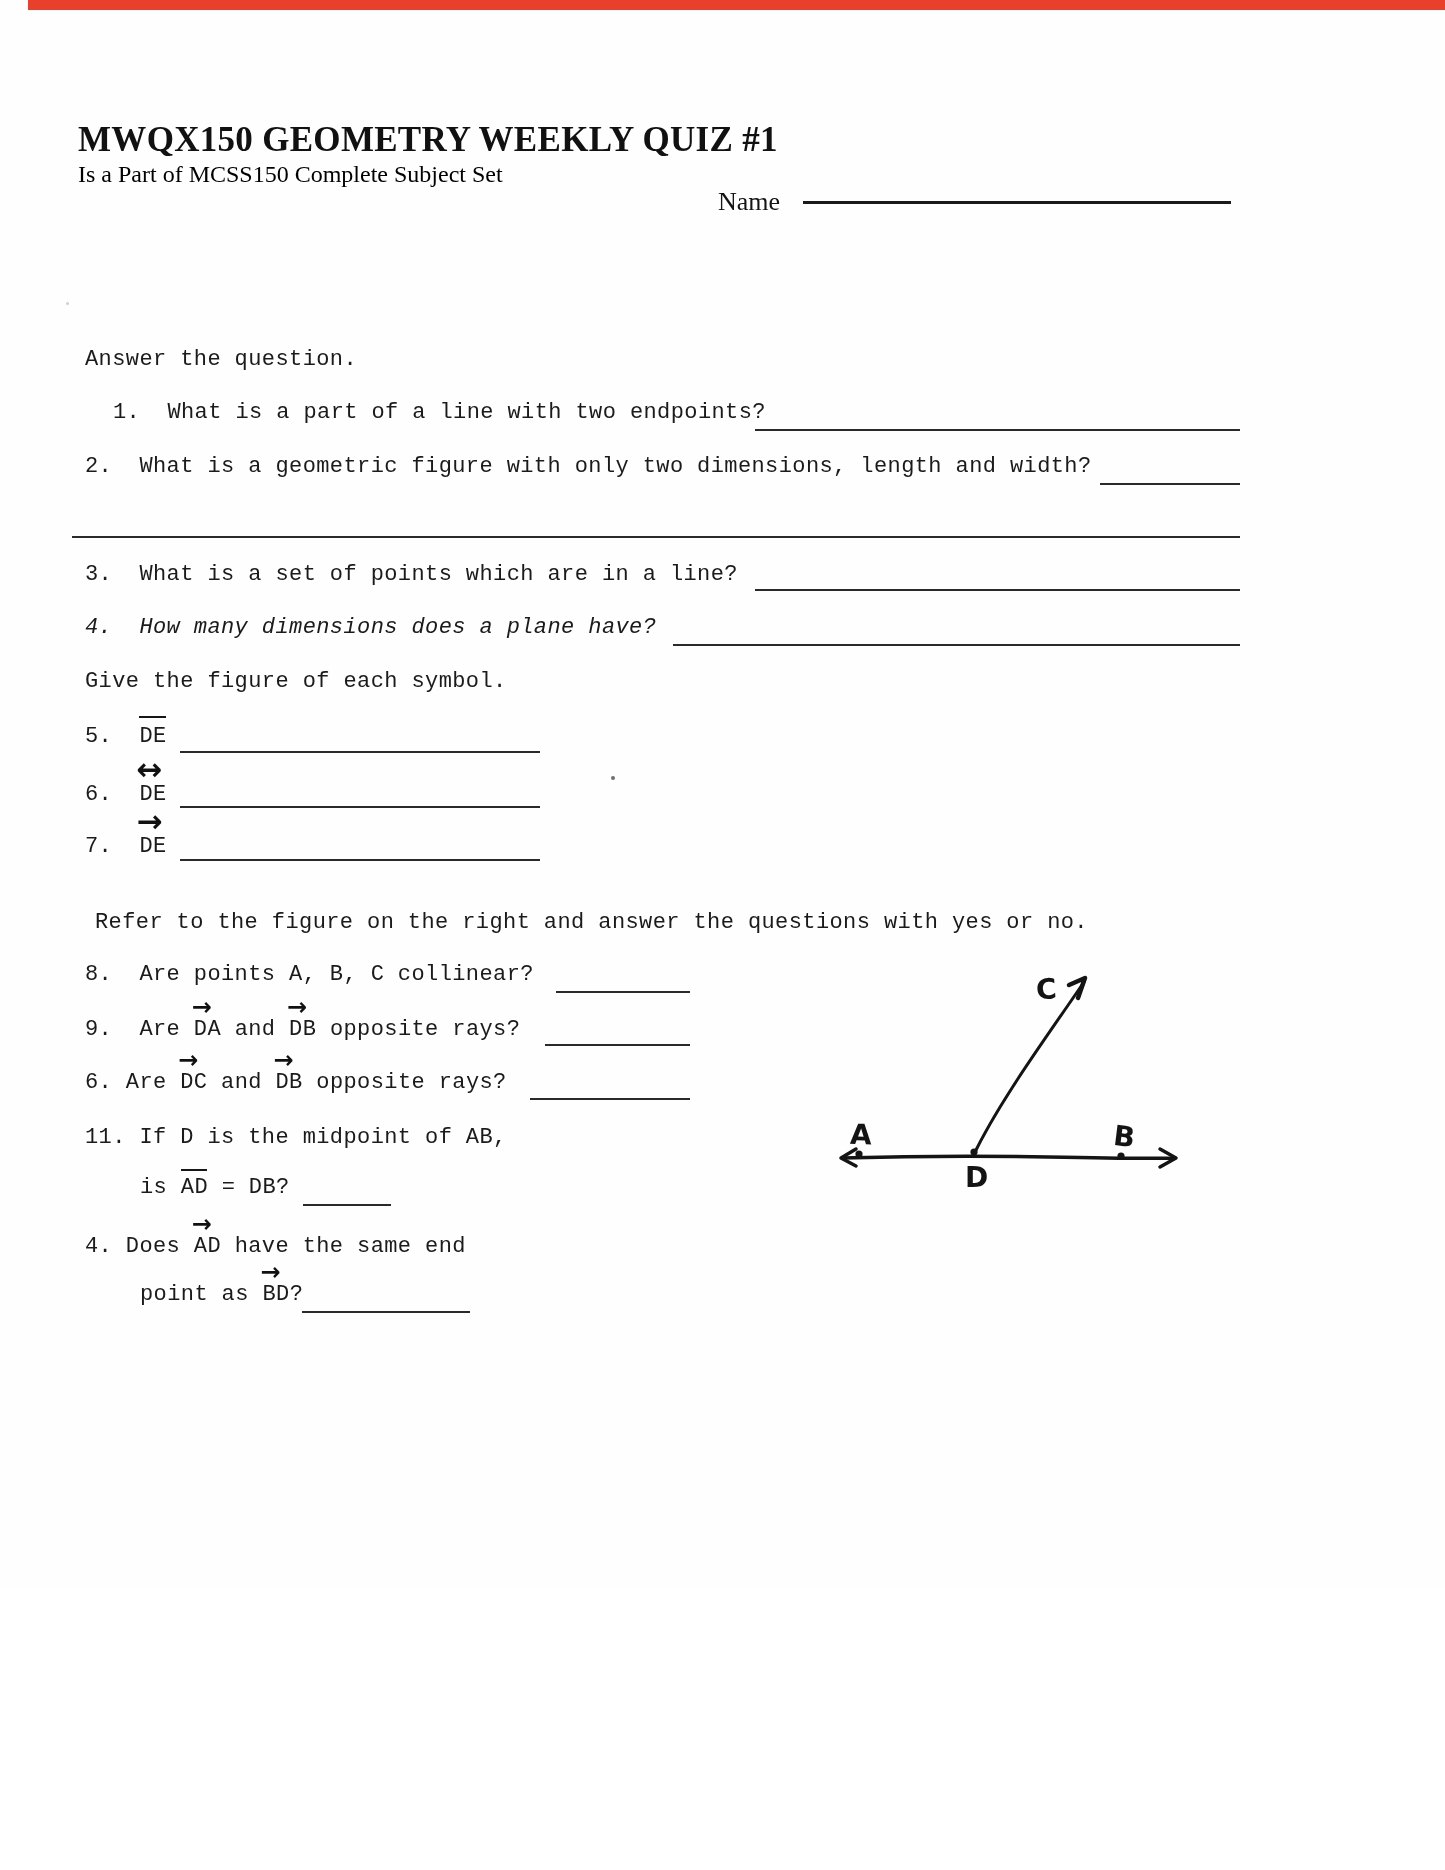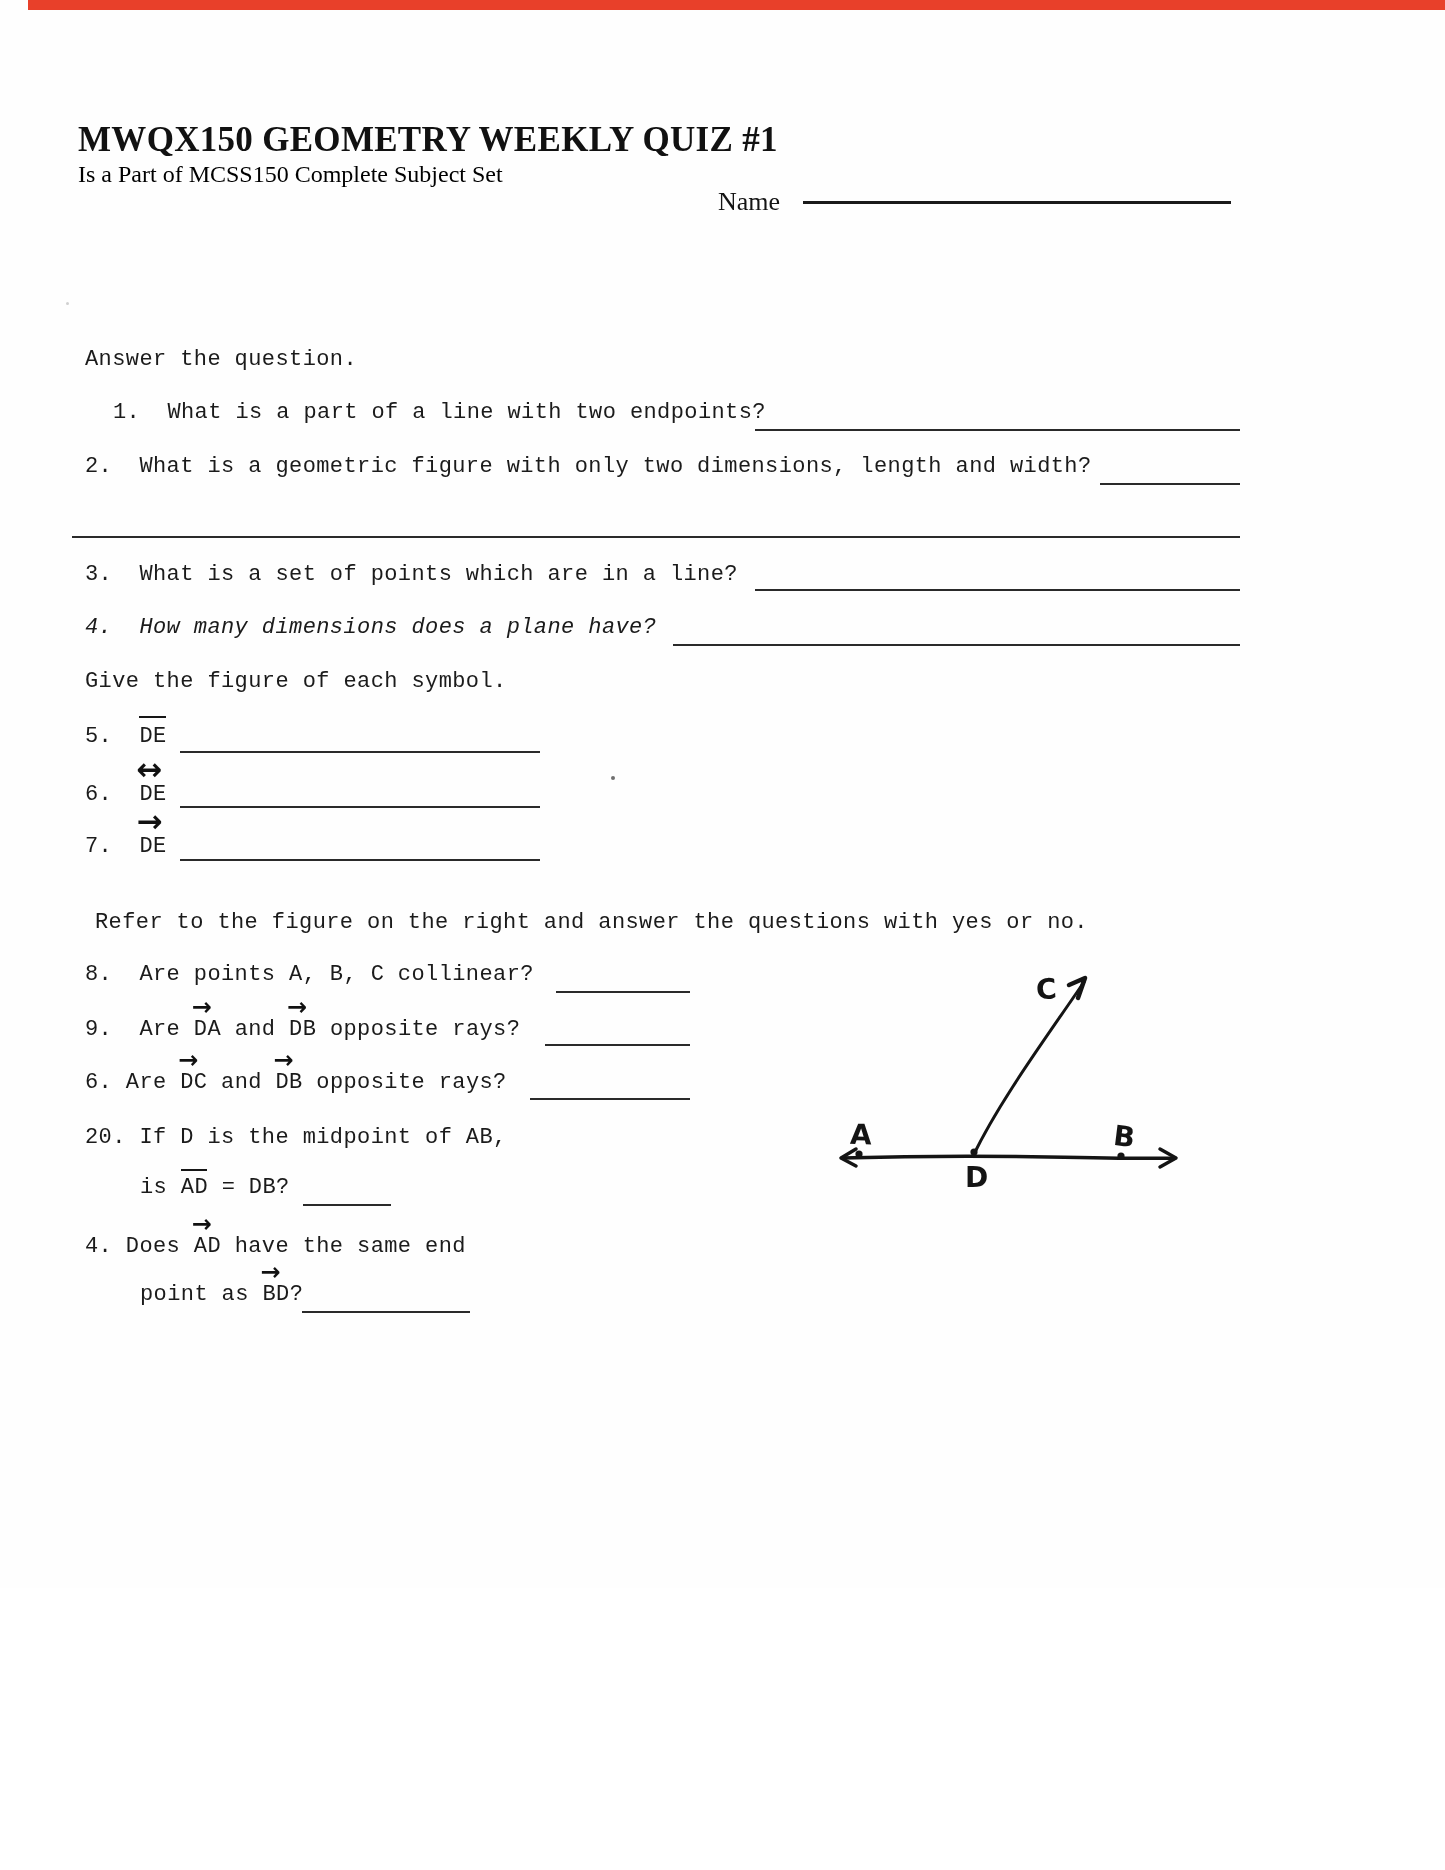--- a/index.html
+++ b/index.html
@@ -96,21 +96,21 @@
 
   <div class="ln" style="left:85px; top:961px;">8.  Are points A, B, C collinear?</div>
   <div class="blank" style="left:556px; top:991px; width:134px;"></div>
 
   <div class="ln" style="left:85px; top:1016px;"><span>9.  Are </span><span class="sym sym-sm"><span class="arrow-over">→</span><span>DA</span></span><span> and </span><span class="sym sym-sm"><span class="arrow-over">→</span><span>DB</span></span><span> opposite rays?</span></div>
   <div class="blank" style="left:545px; top:1044px; width:145px;"></div>
 
   <div class="ln" style="left:85px; top:1069px;"><span>6. Are </span><span class="sym sym-sm"><span class="arrow-over">→</span><span>DC</span></span><span> and </span><span class="sym sym-sm"><span class="arrow-over">→</span><span>DB</span></span><span> opposite rays?</span></div>
   <div class="blank" style="left:530px; top:1098px; width:160px;"></div>
 
-  <div class="ln" style="left:85px; top:1124px;">20. If D is the midpoint of AB,</div>
+  <div class="ln" style="left:85px; top:1124px;">11. If D is the midpoint of AB,</div>
   <div class="ln" style="left:140px; top:1174px;"><span>is </span><span class="sym"><span class="seg-over"></span><span>AD</span></span><span> = DB?</span></div>
   <div class="blank" style="left:303px; top:1204px; width:88px;"></div>
 
   <div class="ln" style="left:85px; top:1233px;"><span>4. Does </span><span class="sym sym-sm"><span class="arrow-over">→</span><span>AD</span></span><span> have the same end</span></div>
   <div class="ln" style="left:140px; top:1281px;"><span>point as </span><span class="sym sym-sm"><span class="arrow-over">→</span><span>BD</span></span><span>?</span></div>
   <div class="blank" style="left:302px; top:1311px; width:168px;"></div>
 
   <svg class="figure-svg" width="372" height="256" viewBox="0 0 372 256">
     <g stroke="#141414" fill="none" stroke-linecap="round" stroke-linejoin="round">
 

